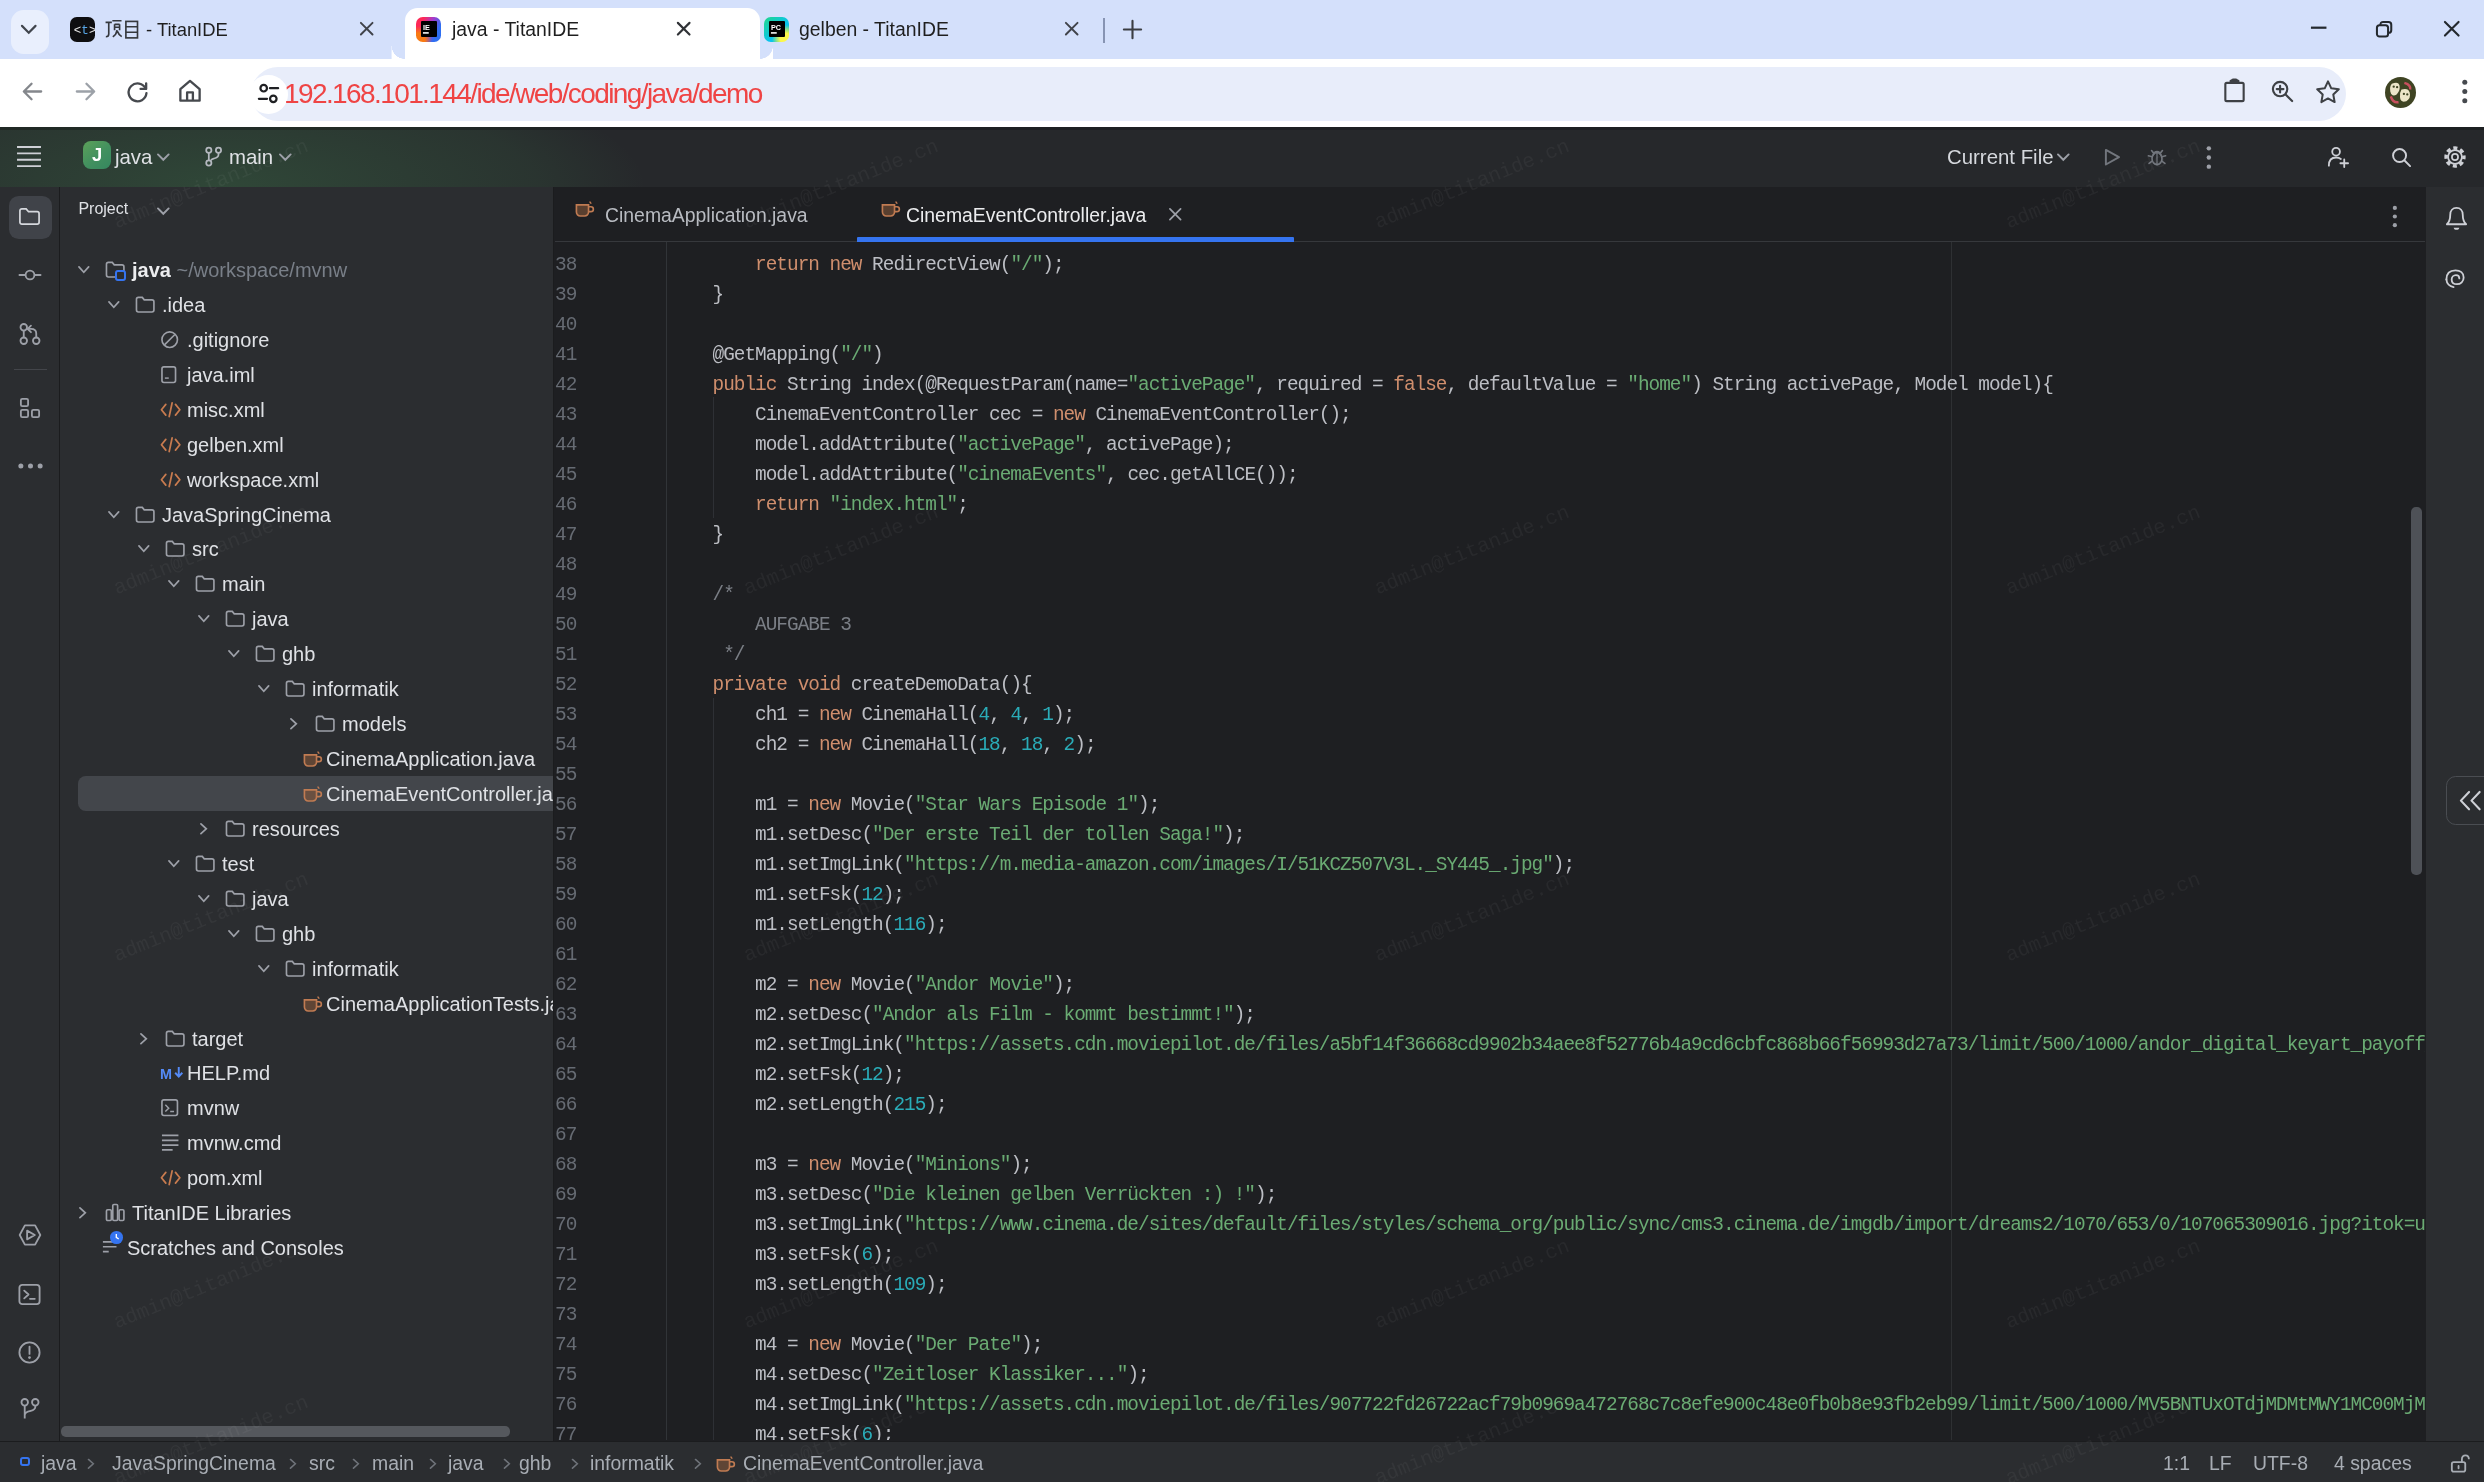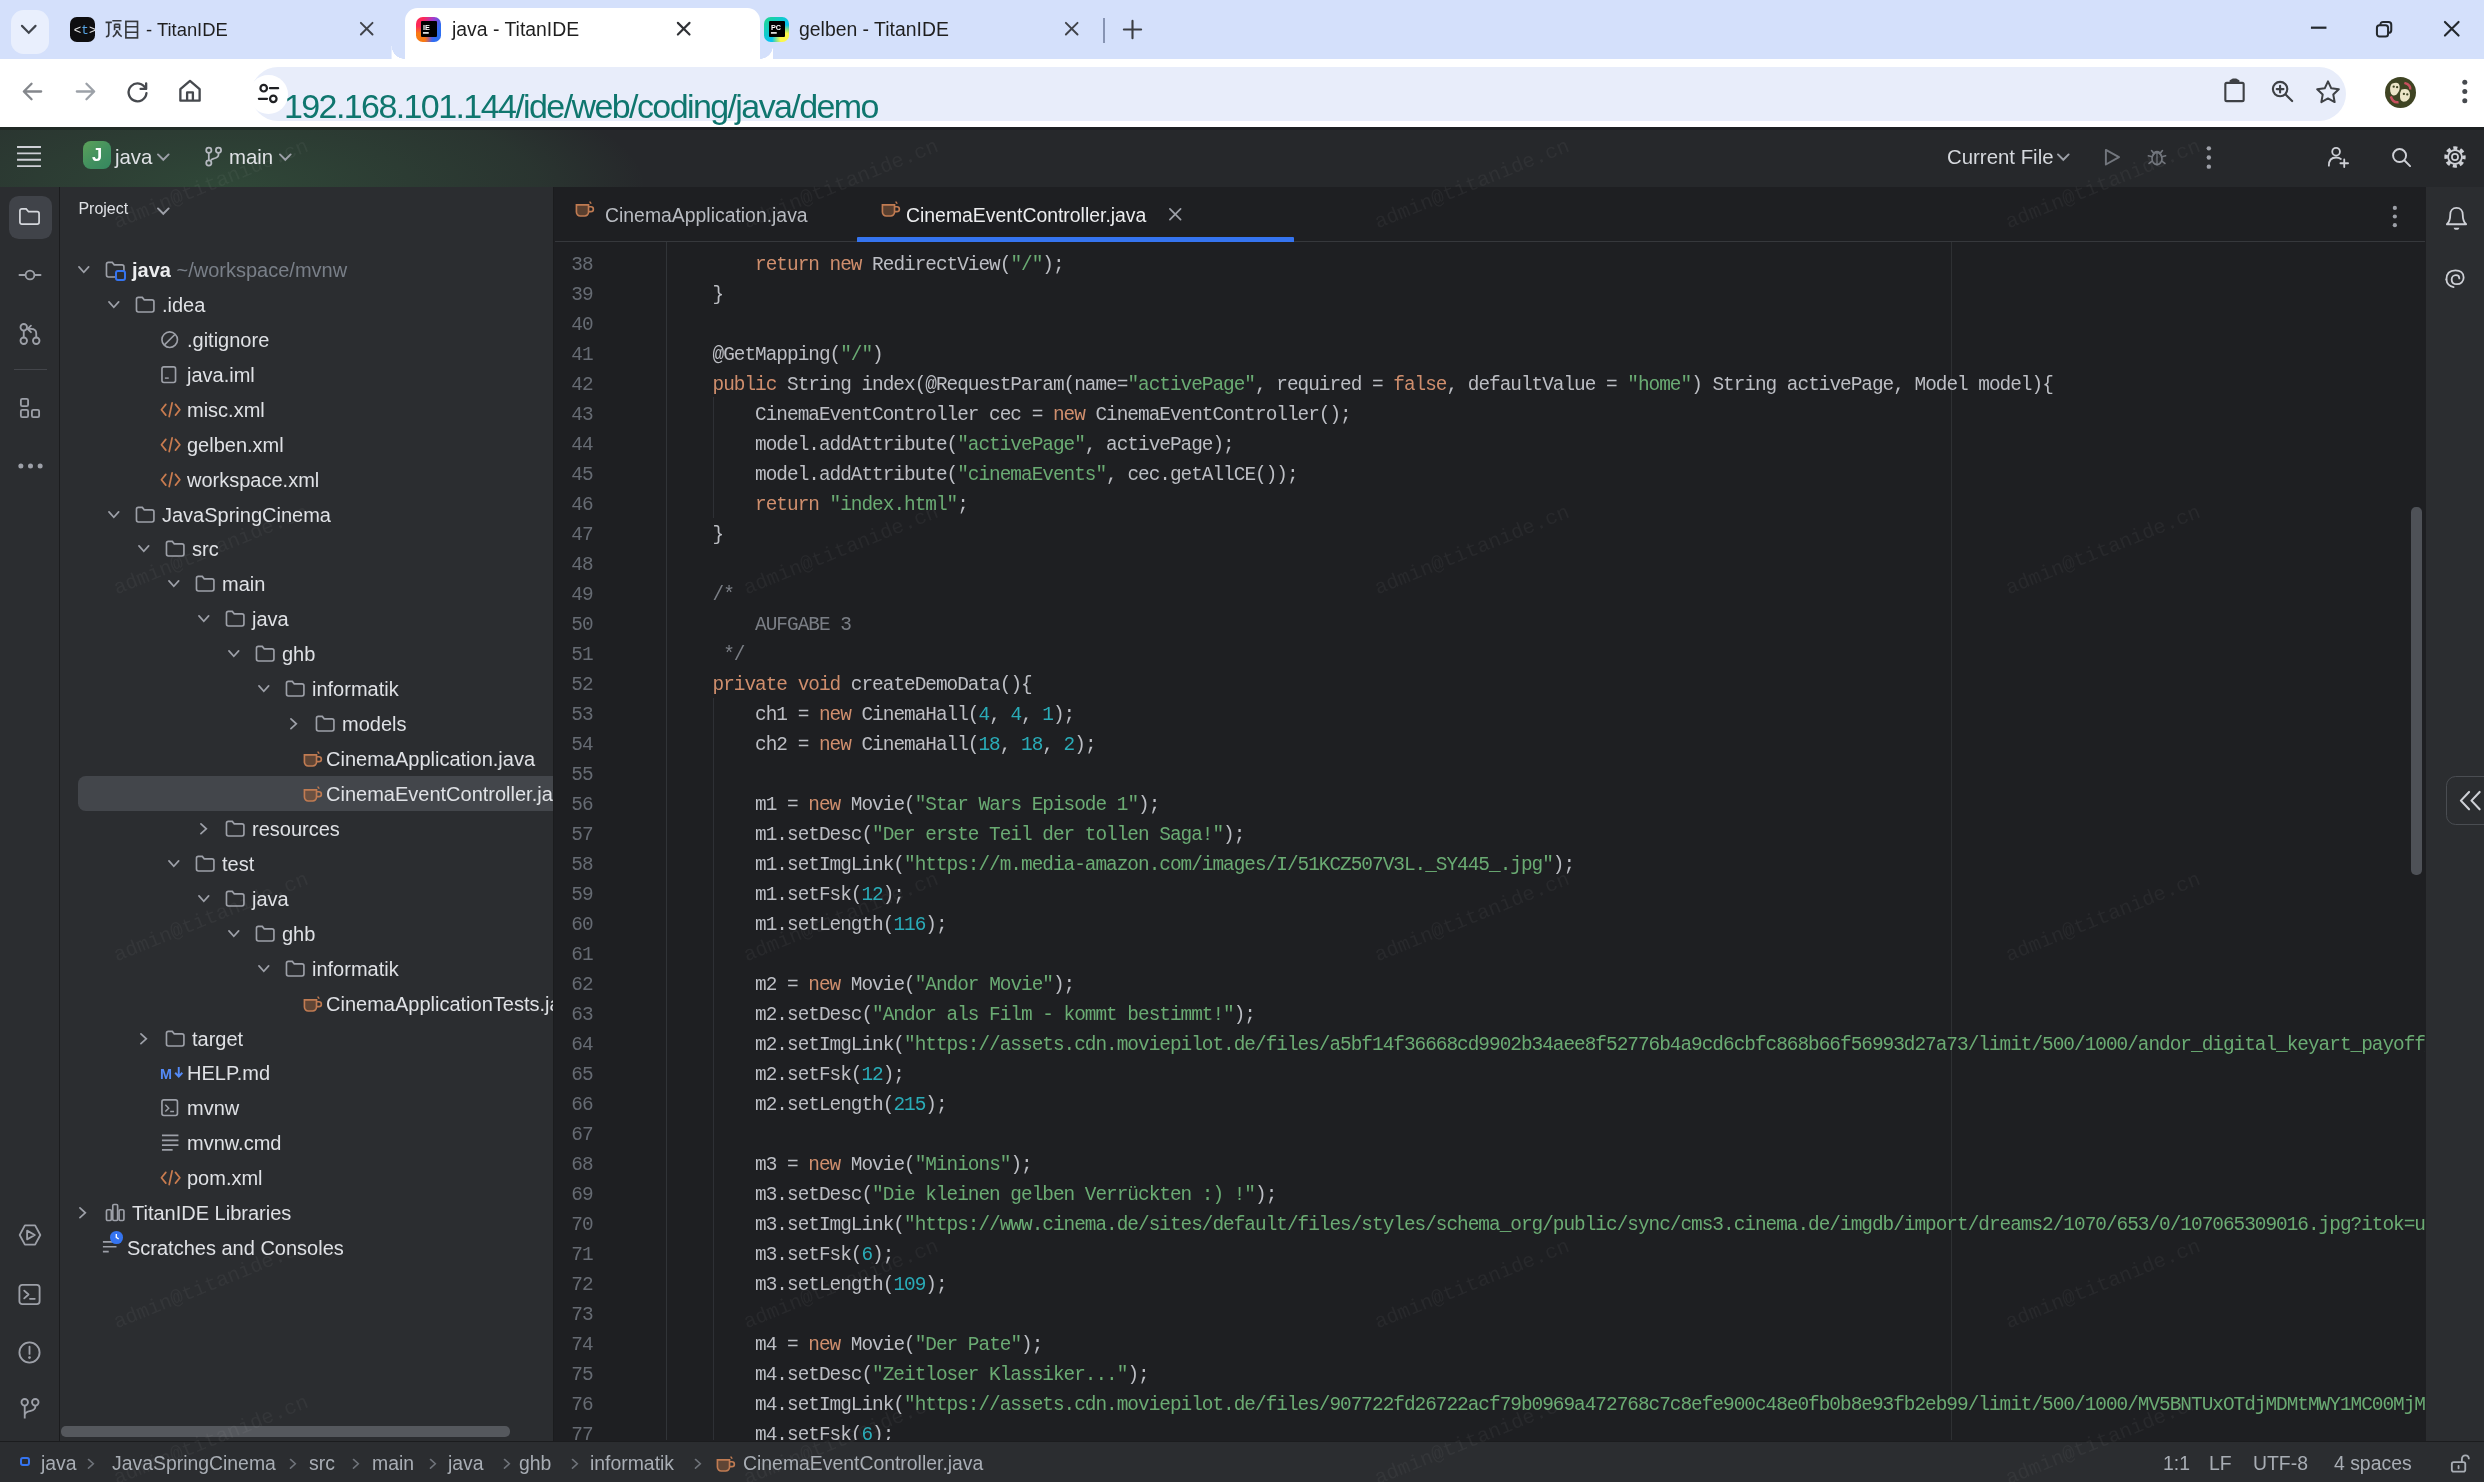--- a/index.html
+++ b/index.html
@@ -15,21 +15,21 @@
 .tabclose{position:absolute;top:19.4px;width:19.4px;height:19.4px}
 #activetab{position:absolute;left:405px;top:7.8px;width:355px;height:51px;background:#fff;border-radius:12.6px 12.6px 0 0}
 #activetab:before,#activetab:after{content:"";position:absolute;bottom:0;width:12.6px;height:12.6px;background:radial-gradient(circle at 0 0, transparent 12.6px, #fff 13px)}
 #activetab:before{left:-12.6px;transform:scaleX(-1)}
 #activetab:after{right:-12.6px}
 #tabsep{position:absolute;left:1103px;top:17.5px;width:1.9px;height:25px;background:#8794B3}
 
 #toolbar{position:absolute;left:0;top:59px;width:2484px;height:68px;background:#fff}
 #urlpill{position:absolute;left:251px;top:7.8px;width:2095px;height:54px;border-radius:27px;background:#E8EDFA}
 #tunecircle{position:absolute;left:249px;top:15.5px;width:39px;height:39px;border-radius:50%;background:#fff}
-#urltext{position:absolute;left:284px;top:12px;height:68px;line-height:70px;font-size:34px;letter-spacing:-1.6px;color:#0f766e}
+#urltext{position:absolute;left:284px;top:0;height:68px;line-height:70px;font-size:28px;letter-spacing:-1.6px;color:#ef4444}
 
 #ide{position:absolute;left:0;top:127px;width:2484px;height:1356px;background:#1E1F22;overflow:hidden}
 #ideheader{position:absolute;left:0;top:0;width:2484px;height:60px;background:#26282B}
 #ideheader .glow{position:absolute;left:0;top:0;width:1067px;height:60px;background:radial-gradient(543px 165px ellipse at 223px 60px, rgba(88,205,110,0.19), rgba(88,205,110,0.075) 58%, rgba(88,205,110,0) 78%)}
 #jchip{position:absolute;left:83px;top:13.6px;width:28px;height:28px;border-radius:7.8px;background:linear-gradient(140deg,#5CA159 0%,#42905F 55%,#35875F 100%);color:#fff;font-size:18.4px;font-weight:bold;text-align:center;line-height:28px}
 .hdrtxt{position:absolute;top:0;height:60px;line-height:60px;font-size:20.4px;color:#DFE1E5;white-space:nowrap}
 
 #leftstripe{position:absolute;left:0;top:60px;width:60px;height:1254px;background:#2B2D30;border-right:1px solid #1B1C1E}
 #folderbtn{position:absolute;left:8.7px;top:8.7px;width:43px;height:43px;border-radius:9.7px;background:#404349}
 
@@ -39,21 +39,21 @@
 .trow > span{position:absolute;top:0;height:35px;line-height:36px;}
 .trow .dim{color:#797F88}
 .tsel:before{content:"";position:absolute;left:17.5px;right:0;top:0;bottom:0;background:#43464B;border-radius:7.8px 0 0 7.8px}
 .dim{color:#797F88}
 
 #edtabs{position:absolute;left:555px;top:60px;width:1870px;height:55px;background:#1E1F22;border-bottom:1px solid #36383C}
 .edtab{position:absolute;top:0;height:55px;line-height:56px;font-size:19.4px;white-space:nowrap}
 #edunderline{position:absolute;left:302px;top:50px;width:437px;height:5.8px;background:#3574F0;border-radius:1px}
 #editor{position:absolute;left:555px;top:115px;width:1870px;height:1198px;background:#1E1F22;overflow:hidden}
 #colguide{position:absolute;left:1396px;top:0;width:1px;height:1198px;background:#2E3033}
-#gutter{position:absolute;left:0;top:7.8px;width:54px;text-align:center;font-family:"Liberation Mono",monospace;font-size:19.4px;letter-spacing:-1px;line-height:30px;color:#666B73;white-space:pre}
+#gutter{position:absolute;left:0;top:7.8px;width:54px;text-align:left;font-family:"Liberation Mono",monospace;font-size:19.4px;letter-spacing:-1px;line-height:30px;color:#666B73;white-space:pre}
 #code{position:absolute;left:115px;top:7.8px;font-family:"Liberation Mono",monospace;font-size:19.4px;letter-spacing:-1px;line-height:30px;color:#BCBEC4;white-space:pre}
 .k{color:#CF8E6D}.s{color:#6AAB73}.n{color:#2AACB8}.c{color:#7A7E85}
 #vscroll{position:absolute;left:1856px;top:265px;width:10.7px;height:368px;background:#4E5157;border-radius:4.9px}
 #hscroll{position:absolute;left:1px;top:1239px;width:449px;height:10.7px;background:#55585D;border-radius:4.9px}
 
 #rightstripe{position:absolute;left:2426px;top:60px;width:58px;height:1254px;background:#2B2D30}
 #collapsebtn{position:absolute;left:2446px;top:649px;width:49px;height:49px;border:1px solid #4A4D52;border-radius:9.7px;background:#2B2D30}
 
 #statusbar{position:absolute;left:0;top:1314px;width:2484px;height:42px;background:#2B2D30;border-top:1px solid #1B1C1E;font-size:19.4px;color:#A8ADB4}
 #statusbar .bc{position:absolute;top:0;height:42px;line-height:43px;white-space:nowrap}

